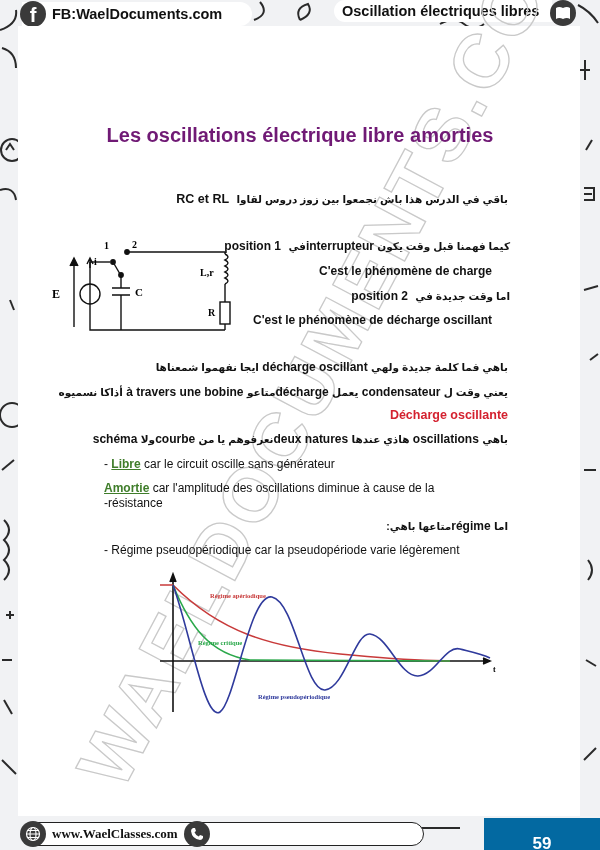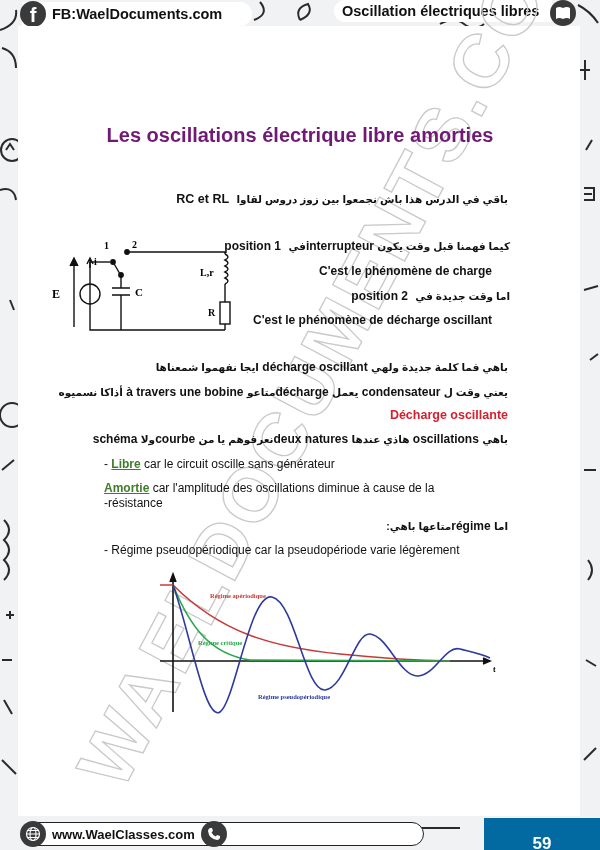--- a/index.html
+++ b/index.html
@@ -50,21 +50,21 @@
   }
   .line { position:absolute; font-size:12px; white-space:nowrap; }
   .b { font-weight:bold; }
   .ar { font-size:10.5px; font-weight:bold; direction:rtl; unicode-bidi:isolate; }
   .red { color:#d4212f; font-weight:bold; }
   .green-u { color:#3f7d2a; text-decoration:underline; font-weight:bold; }
   
   .ftr {
     position:absolute; left:22px; top:822px; height:22px; width:400px;
     background:#fff; border:1.5px solid #222; border-radius:12px;
-    display:flex; align-items:center;
+    display:flex; align-items:center;font-family:Liberation Serif, serif;
   }
   .globe {
     width:26px; height:26px; border-radius:50%; background:#3a3a3a;
     display:flex; align-items:center; justify-content:center; margin-left:-3px;
   }
   .ftr-site { font-weight:bold; font-size:13px; margin-left:6px; }
   .phone {
     width:26px; height:26px; border-radius:50%; background:#3a3a3a;
     display:flex; align-items:center; justify-content:center; margin-left:6px;
   }

